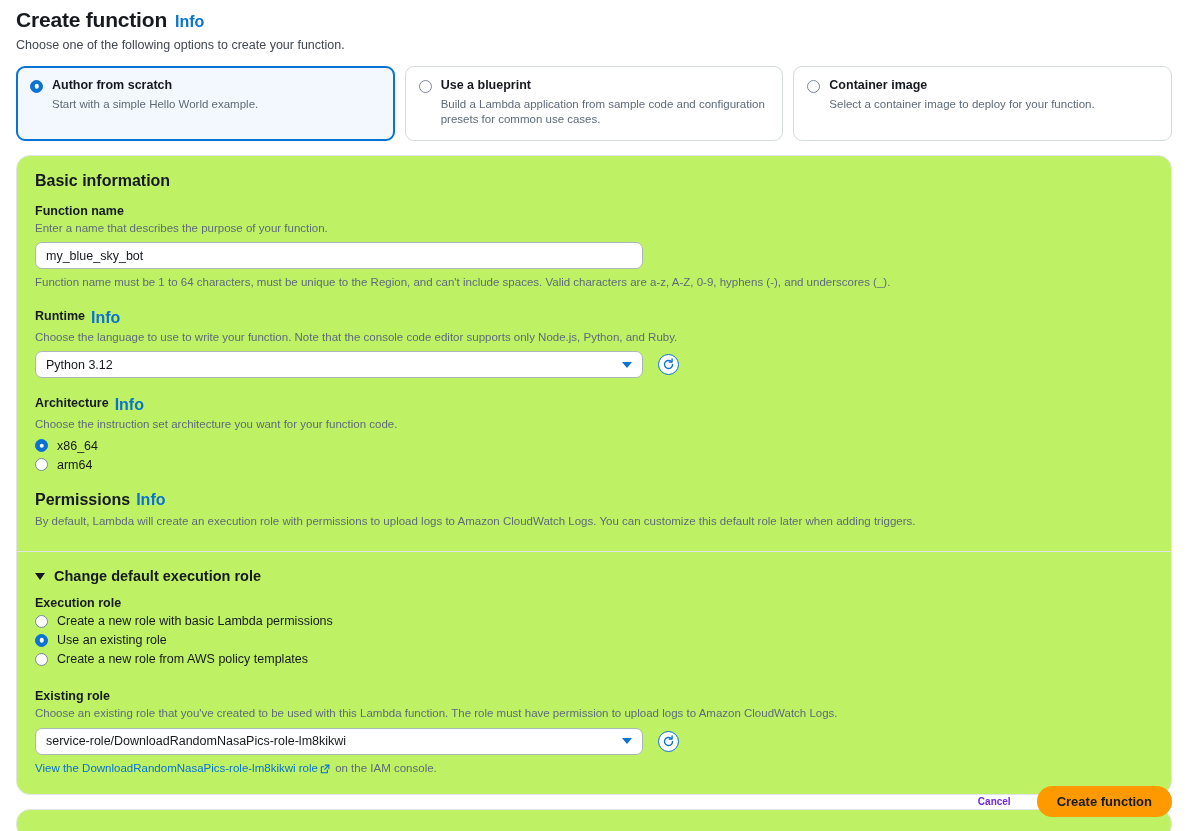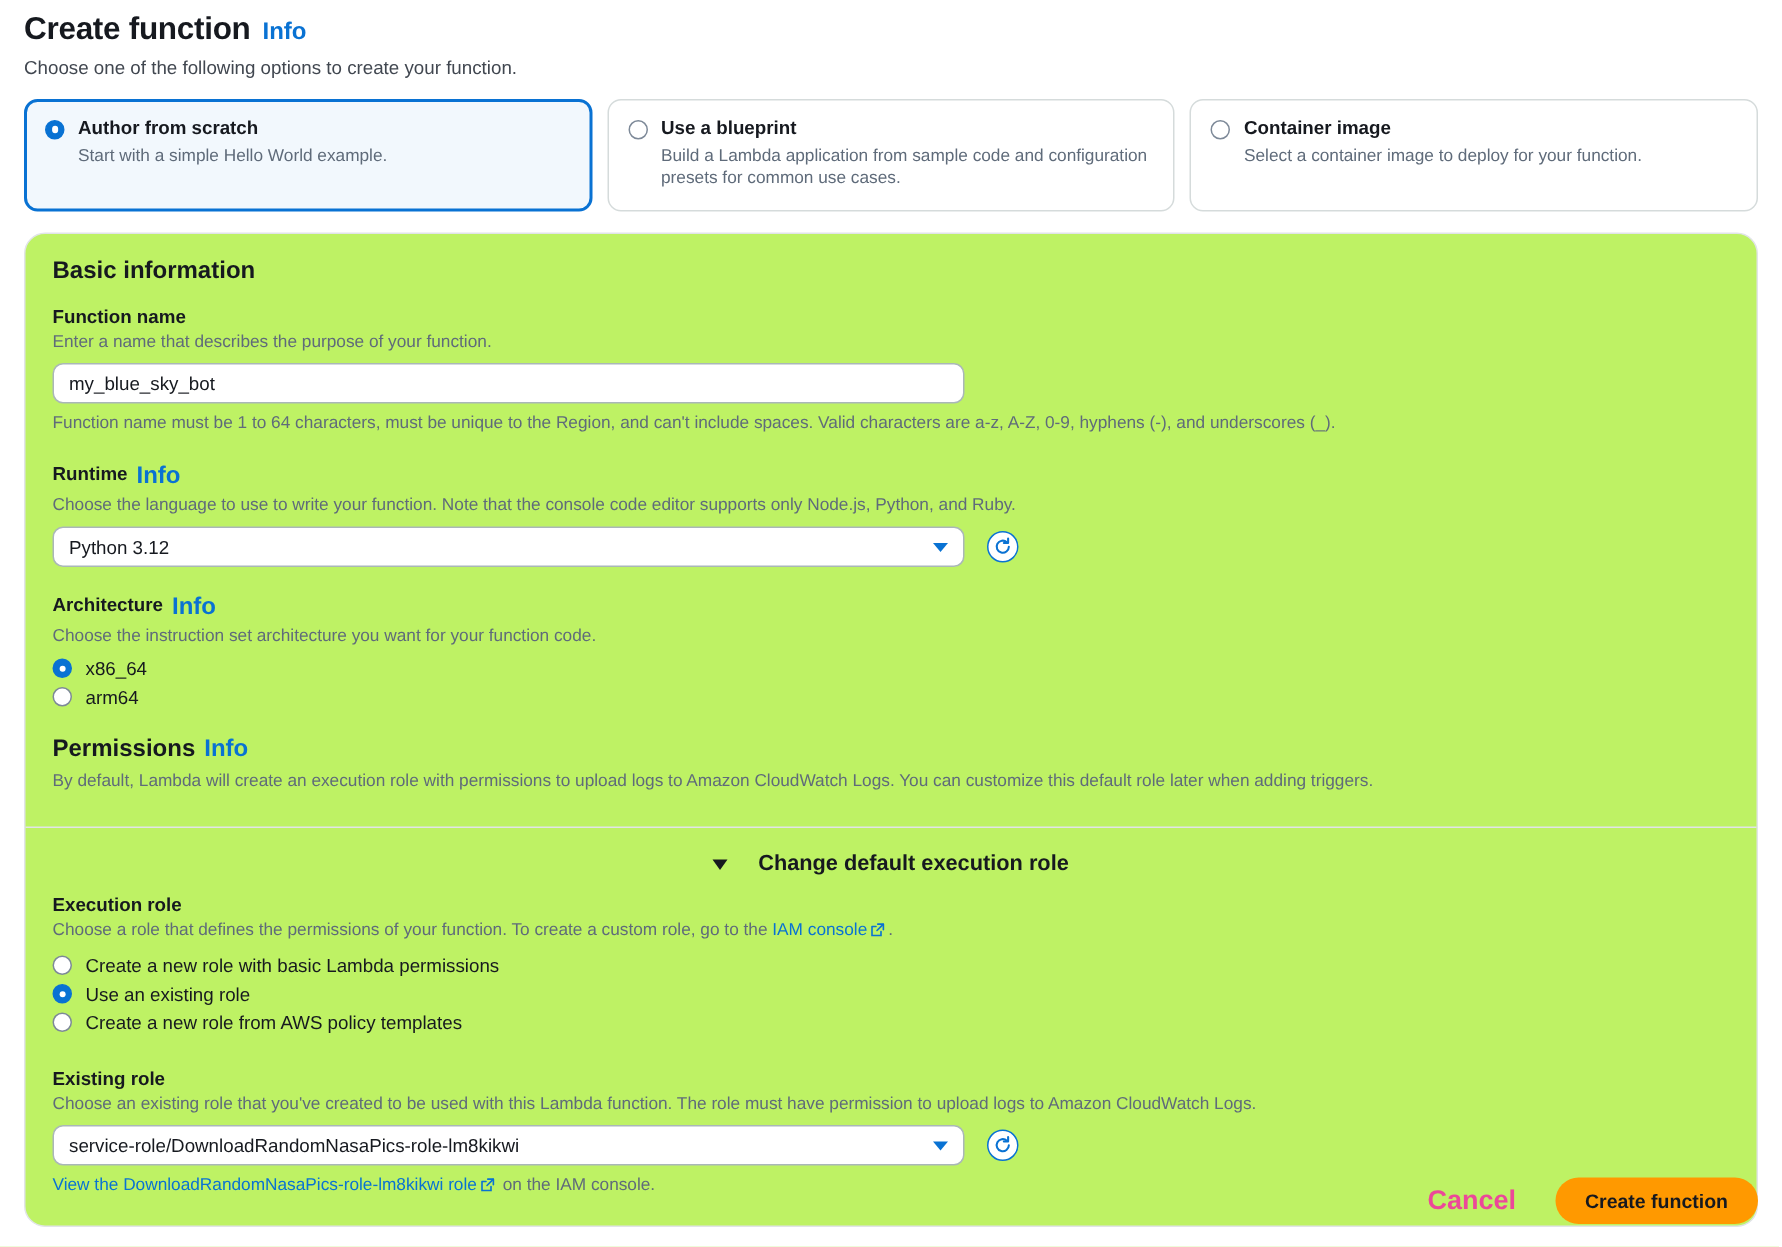--- a/index.html
+++ b/index.html
@@ -123,21 +123,21 @@
   .spacer-14 { height: 14px; }
 
   .radio-list { margin-top: 4px; }
   .radio-item {
     display: flex; align-items: center; gap: 9px;
     margin-bottom: 5px; cursor: pointer;
   }
   .radio-item .radio { margin-top: 0; }
   .radio-item-label { font-size: 12.5px; color: #16191f; }
 
-  .expander-row { display: flex; align-items: center; gap: 20px; cursor: pointer; justify-content: center; }
+  .expander-row { display: flex; align-items: center; gap: 9px; cursor: pointer; }
   .tri-down {
     width: 0; height: 0;
     border-left: 5px solid transparent;
     border-right: 5px solid transparent;
     border-top: 7px solid #16191f;
   }
   .expander-title { font-size: 14.5px; font-weight: 700; color: #16191f; }
   .expander-title.big { font-size: 16px; }
 
   a.link {
@@ -146,21 +146,21 @@
   }
   .ext-icon { display: inline-block; vertical-align: -2px; margin: 0 2px; }
 
   
   .footer {
     position: absolute; right: 16px; bottom: 14px;
     display: flex; align-items: center; gap: 18px;
   }
   .btn-cancel {
     background: none; border: none; cursor: pointer;
-    color: #ec4899; font-weight: 700; font-size: 18px;
+    color: #6d28d9; font-weight: 700; font-size: 10px;
     font-family: "Liberation Sans", sans-serif; padding: 6px 8px;
   }
   .btn-primary {
     background: #ff9900; border: none; border-radius: 17px;
     color: #16191f; font-weight: 700; font-size: 13px;
     font-family: "Liberation Sans", sans-serif;
     padding: 8px 20px; cursor: pointer;
   }
 </style>
 </head>
@@ -284,27 +284,20 @@
         <span class="tri-down"></span>
         <span class="expander-title">Change default execution role</span>
       </div>
 
       <div class="spacer-12"></div>
 
       <div class="field">
         <div class="field-label-row">
           <span class="field-label">Execution role</span>
         </div>
-        <div class="field-hint">
-          <span>Choose a role that defines the permissions of your function. To create a custom role, go to the </span><a class="link">IAM console</a><span class="ext-icon"><svg width="10" height="10" viewBox="0 0 12 12">
-                <path d="M1.6 3.2h3.2M1.6 3.2v7.2h7.2V7.2" fill="none" stroke="#0972d3" stroke-width="1.3" stroke-linecap="round"></path>
-                <path d="M6.2 1.3h4.5v4.5" fill="none" stroke="#0972d3" stroke-width="1.3" stroke-linecap="round" stroke-linejoin="round"></path>
-                <path d="M10.5 1.5 L5.6 6.4" fill="none" stroke="#0972d3" stroke-width="1.3" stroke-linecap="round"></path>
-              </svg></span><span>.</span>
-        </div>
         <div class="radio-list">
           <div class="radio-item">
             <span class="radio"></span>
             <span class="radio-item-label">Create a new role with basic Lambda permissions</span>
           </div>
           <div class="radio-item">
             <span class="radio on"></span>
             <span class="radio-item-label">Use an existing role</span>
           </div>
           <div class="radio-item">

